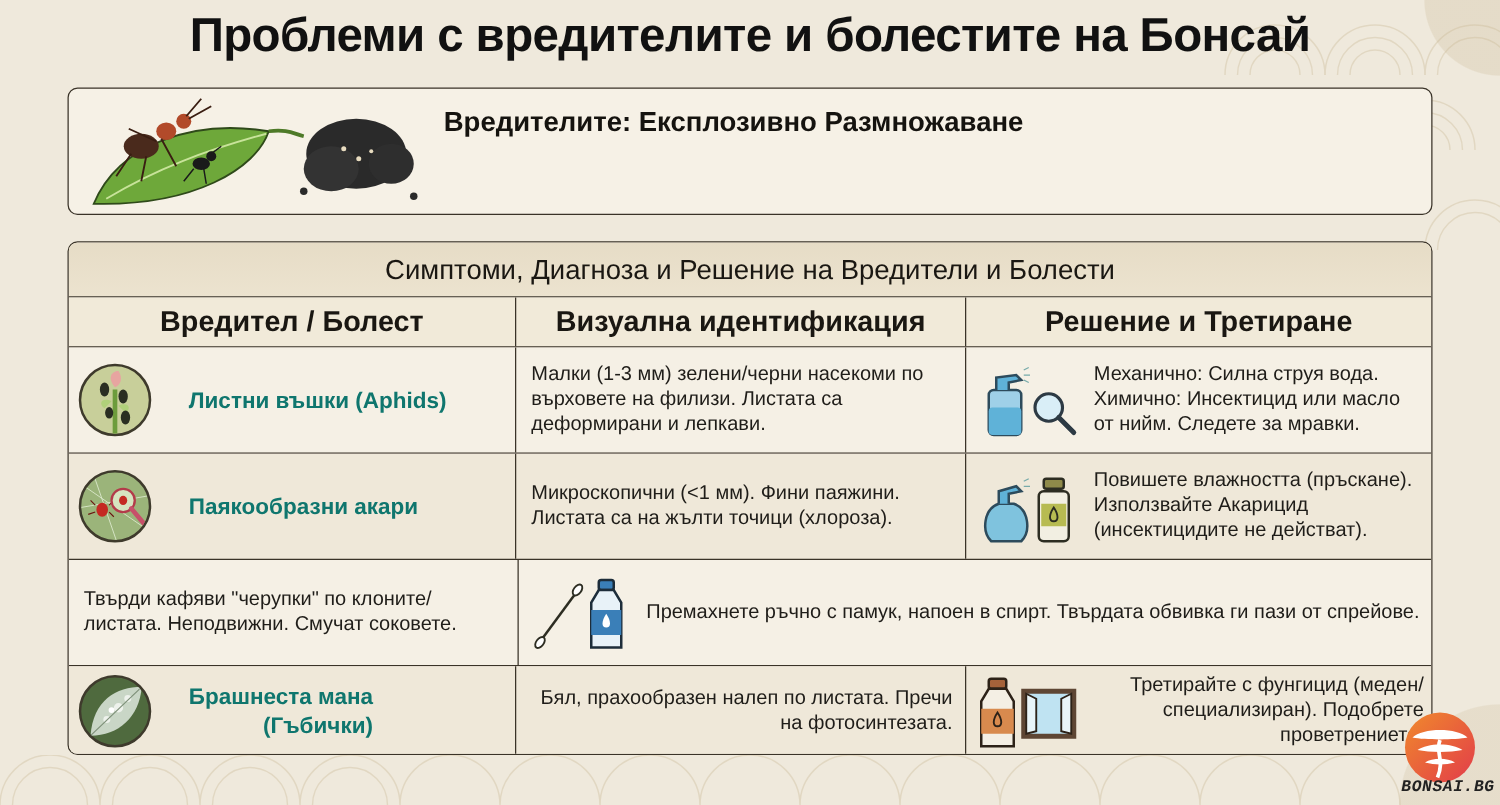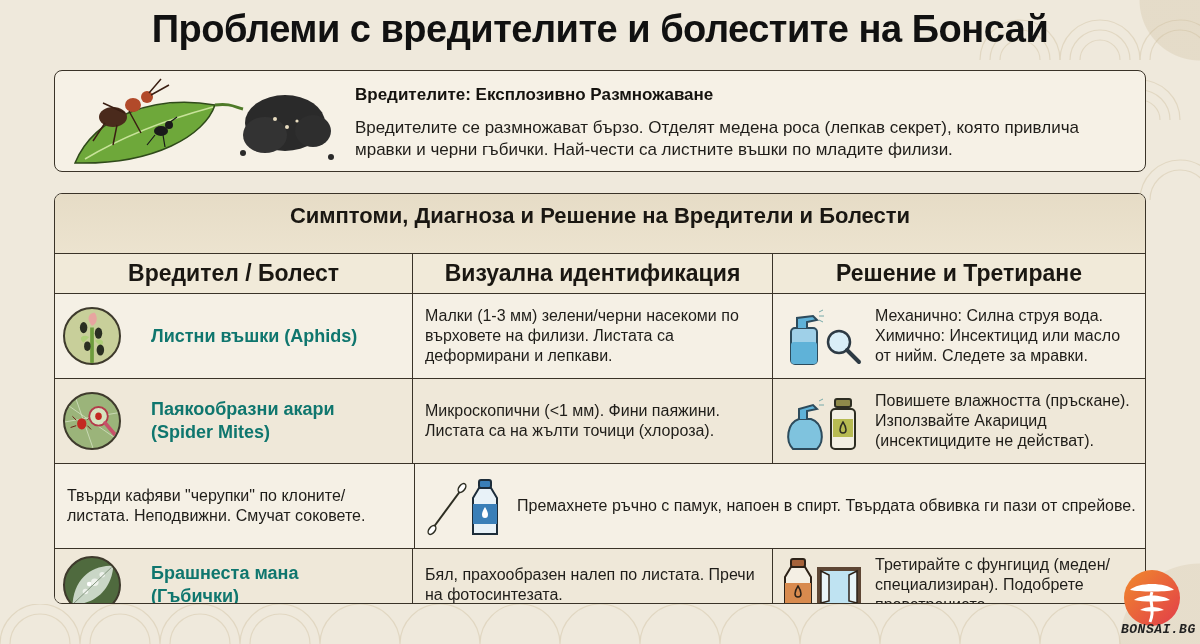--- a/index.html
+++ b/index.html
@@ -22,37 +22,37 @@
     text-align: center; font-weight: 700; font-size: 38px; letter-spacing: -0.5px;
     color: #111;
   }
   .intro-card {
     position: absolute; left: 54px; top: 70px; width: 1092px; height: 102px;
     border: 1.5px solid #3a3328; border-radius: 8px;
     background: #f6f1e6;
   }
   .intro-art { position: absolute; left: 10px; top: 4px; width: 280px; height: 94px; }
   .intro-heading {
-    position: absolute; left: 300px; top: 14px; font-weight: 700; font-size: 17px; color: #15130f; text-align: right;
+    position: absolute; left: 300px; top: 14px; font-weight: 700; font-size: 22px; color: #15130f; text-align: right;
   }
   .intro-text {
     position: absolute; left: 300px; top: 46px; width: 780px; font-size: 17px; line-height: 22px; color: #1f1d19;
   }
   .table {
     position: absolute; left: 54px; top: 193px; width: 1092px; height: 411px;
     border: 1.5px solid #3a3328; border-radius: 8px; overflow: hidden;
     background: #f4efe3;
   }
   .table-title {
-    height: 60px; border-bottom: 1.5px solid #3a3328;
+    height: 44px; border-bottom: 1.5px solid #3a3328;
     background: linear-gradient(#e6dcc6, #ece3cf);
-    text-align: center; font-weight: 700; font-size: 22px; line-height: 44px; color: #1a1712;
+    text-align: center; font-weight: 400; font-size: 22px; line-height: 44px; color: #1a1712;
   }
   .row { display: flex; border-bottom: 1.5px solid #3a3328; }
-  .row:last-child { border-bottom: none; }
+  .row:last-child { border-bottom: none; text-align: right; }
   .hdr { height: 40px; background: #f1ead9; }
   .hdr .cell { justify-content: center; font-weight: 700; font-size: 23px; color: #1a1712; }
   .cell { display: flex; align-items: center; border-right: 1.5px solid #3a3328; }
   .cell:last-child { border-right: none; }
   .c1 { width: 358px; }
   .c2 { width: 360px; }
   .c3 { flex: 1; }
   .data-row { height: 85px; }
   .data-row.last { height: 72px; }
   .data-row:nth-child(odd) { background: #f5f0e5; }
@@ -107,21 +107,20 @@
     <ellipse cx="220" cy="48" rx="40" ry="28" fill="#2a2a2a"></ellipse>
     <ellipse cx="200" cy="60" rx="22" ry="18" fill="#333"></ellipse>
     <ellipse cx="248" cy="56" rx="18" ry="16" fill="#2e2e2e"></ellipse>
     <circle cx="210" cy="44" r="2" fill="#e8dcc0"></circle>
       <circle cx="222" cy="52" r="2" fill="#e8dcc0"></circle>
       <circle cx="232" cy="46" r="1.6" fill="#e8dcc0"></circle>
     <circle cx="178" cy="78" r="3" fill="#2a2a2a"></circle>
       <circle cx="266" cy="82" r="3" fill="#2a2a2a"></circle>
   </svg>
   <h2 class="intro-heading">Вредителите: Експлозивно Размножаване</h2>
-  <p class="intro-text">Вредителите се размножават бързо. Отделят медена роса (лепкав секрет), която привлича мравки и черни гъбички. Най-чести са листните въшки по младите филизи.</p>
 </section>
 
 <section class="table">
   <div class="table-title">Симптоми, Диагноза и Решение на Вредители и Болести</div>
 
   <div class="row hdr">
     <div class="cell c1">Вредител / Болест</div>
     <div class="cell c2">Визуална идентификация</div>
     <div class="cell c3">Решение и Третиране</div>
   </div>
@@ -164,21 +163,20 @@
       <svg class="pest-icon" viewBox="0 0 58 58" style="background:#9bb47a">
         <path d="M0 30 L58 20 M10 0 L30 58 M0 10 L58 50" stroke="#d8e6c8" stroke-width="0.8"></path>
         <ellipse cx="18" cy="32" rx="5" ry="6" fill="#c42a22"></ellipse>
         <path d="M12 28 L8 24 M12 34 L6 36 M24 28 L28 24 M24 34 L28 38" stroke="#6b1410" stroke-width="1"></path>
         <circle cx="36" cy="24" r="10" fill="#d6e4c0" stroke="#b33b4a" stroke-width="2"></circle>
         <ellipse cx="36" cy="24" rx="3.5" ry="4" fill="#c42a22"></ellipse>
         <path d="M43 31 L54 44" stroke="#c7506a" stroke-width="4" stroke-linecap="round"></path>
       </svg>
       <div class="pest-name">
         <div>Паякообразни акари</div>
-        <div>(Spider Mites)</div>
       </div>
     </div>
     <div class="cell c2">
       <div class="id-text">Микроскопични (&lt;1 мм). Фини паяжини. Листата са на жълти точици (хлороза).</div>
     </div>
     <div class="cell c3">
       <svg class="sol-icons" viewBox="0 0 82 60">
         <g>
           <path d="M10 58 C 2 50, 4 32, 16 28 L28 28 C 40 32, 42 50, 34 58 Z" fill="#7fc3de" stroke="#2d4b5c" stroke-width="2"></path>
           <path d="M16 28 L16 18 L30 14 L34 18 L24 20 L24 28" fill="#5fb2d8" stroke="#2d4b5c" stroke-width="2"></path>

